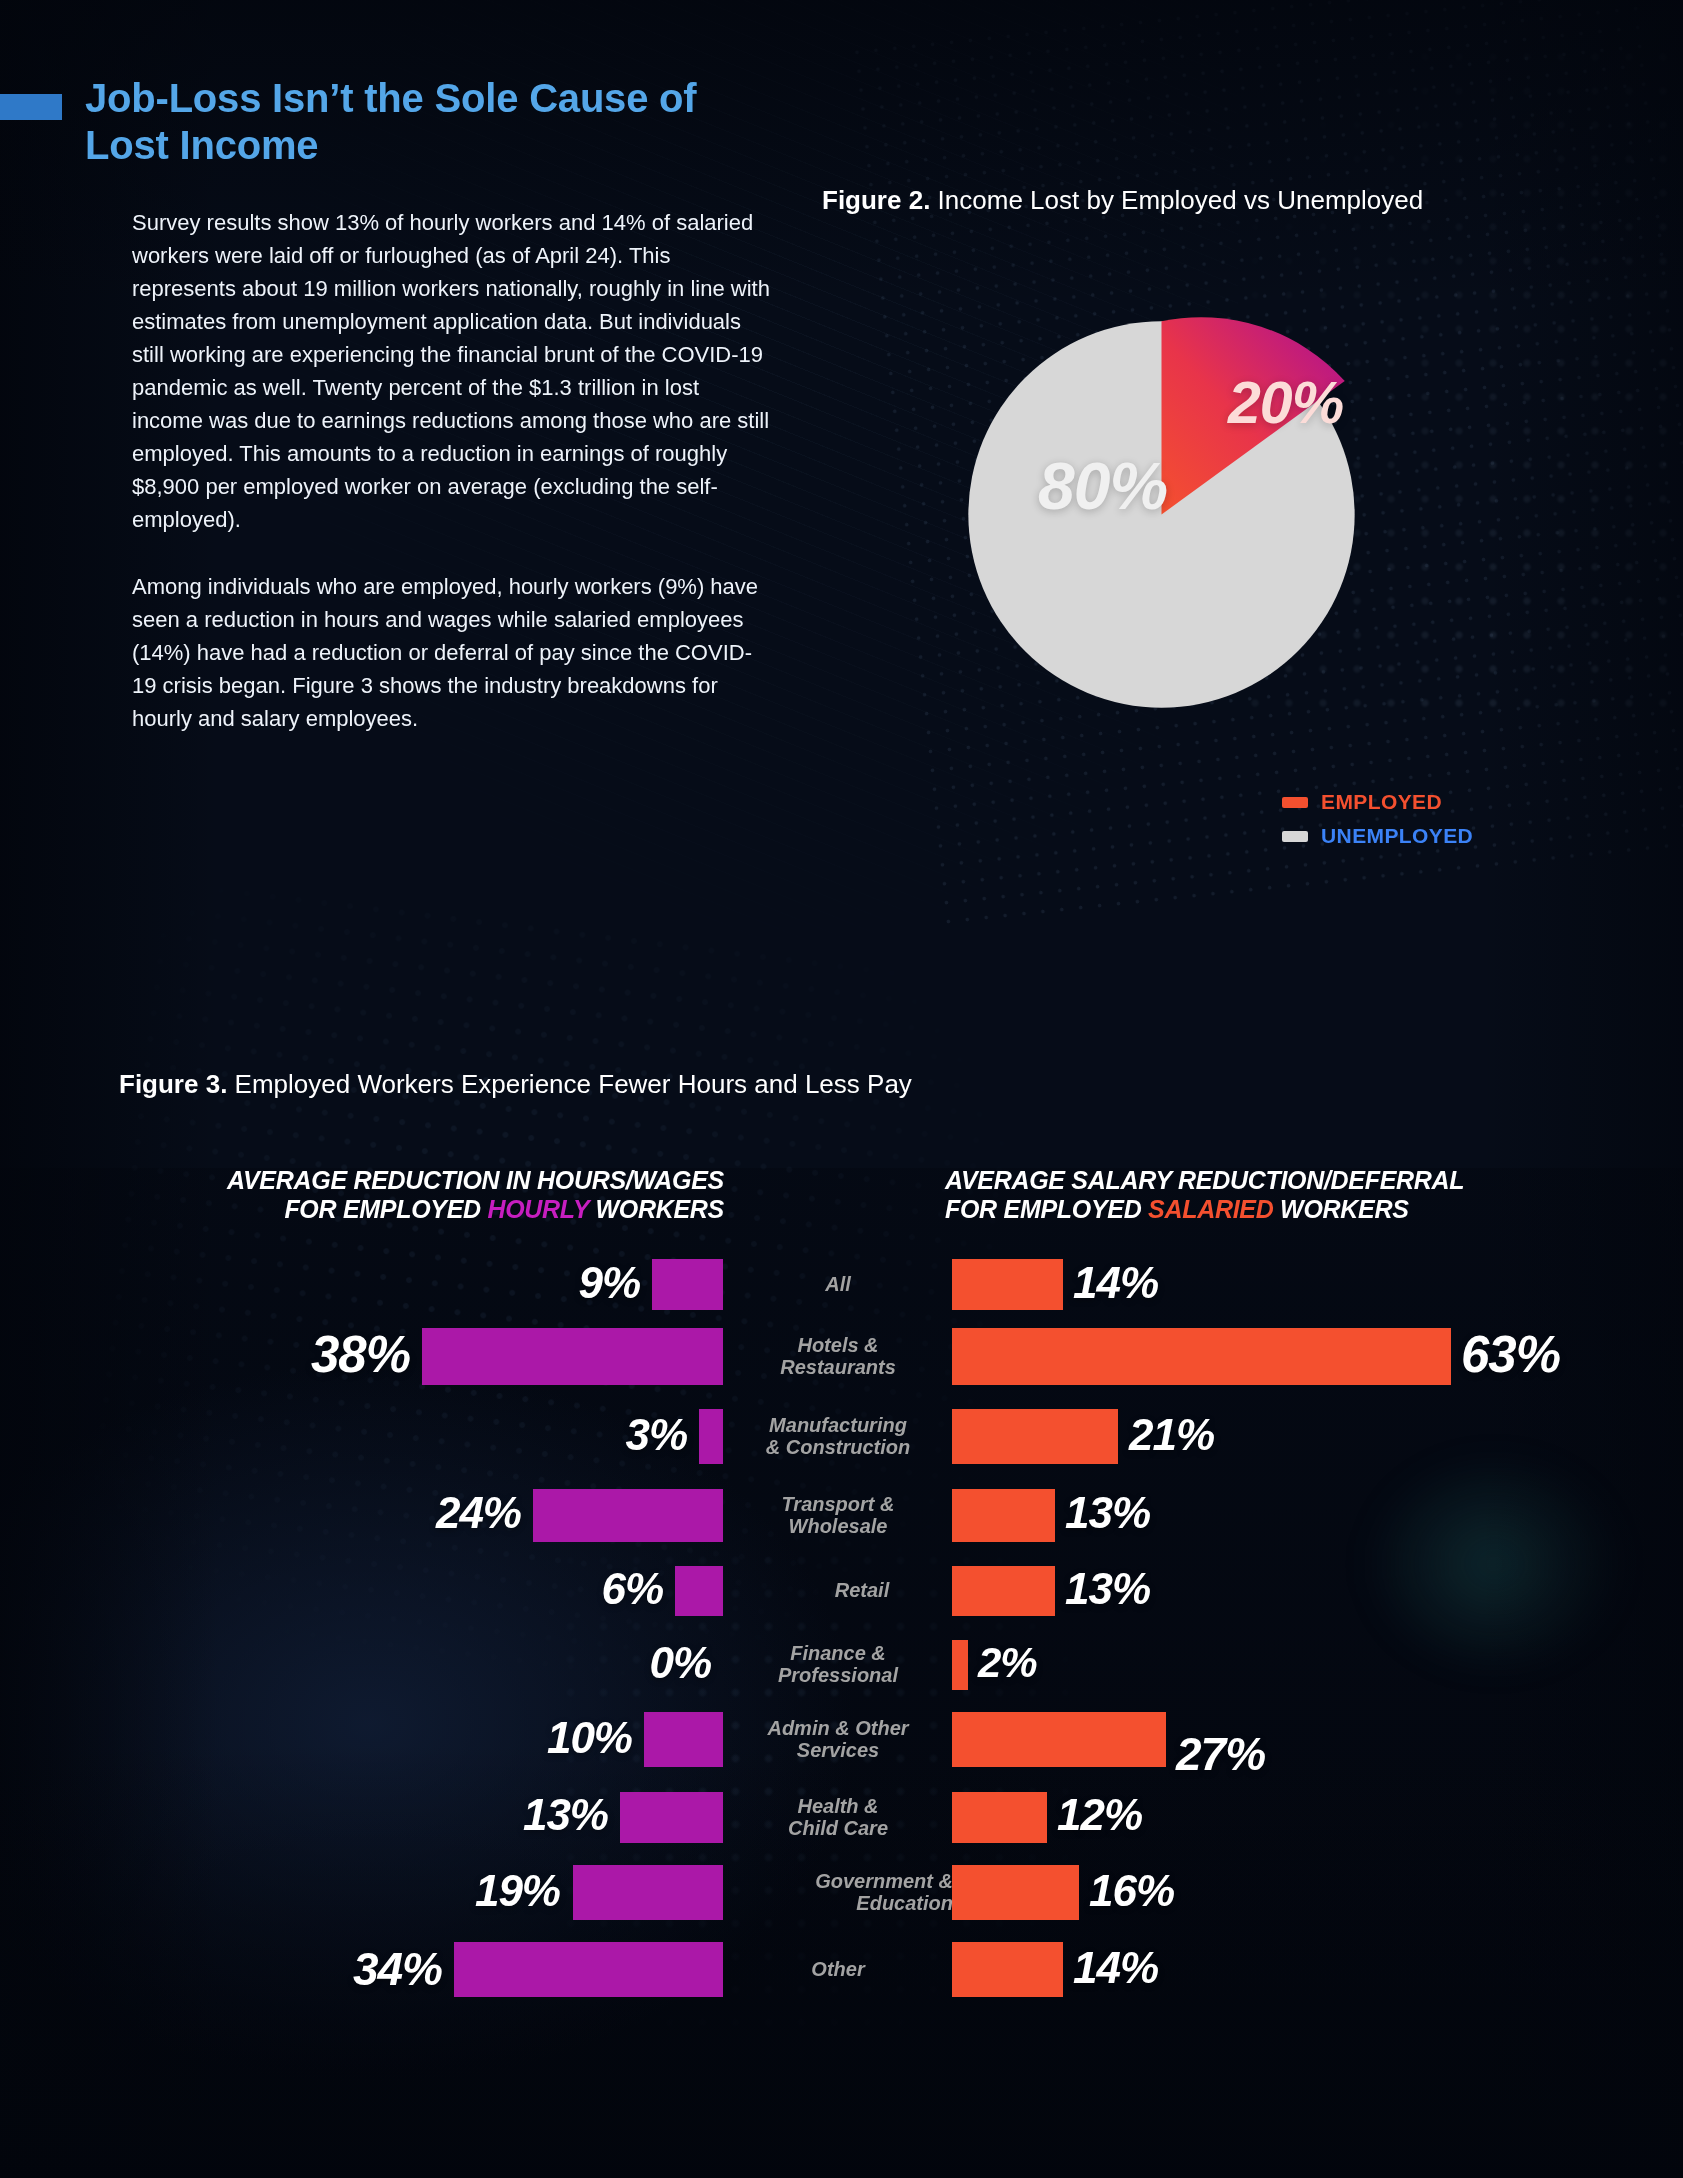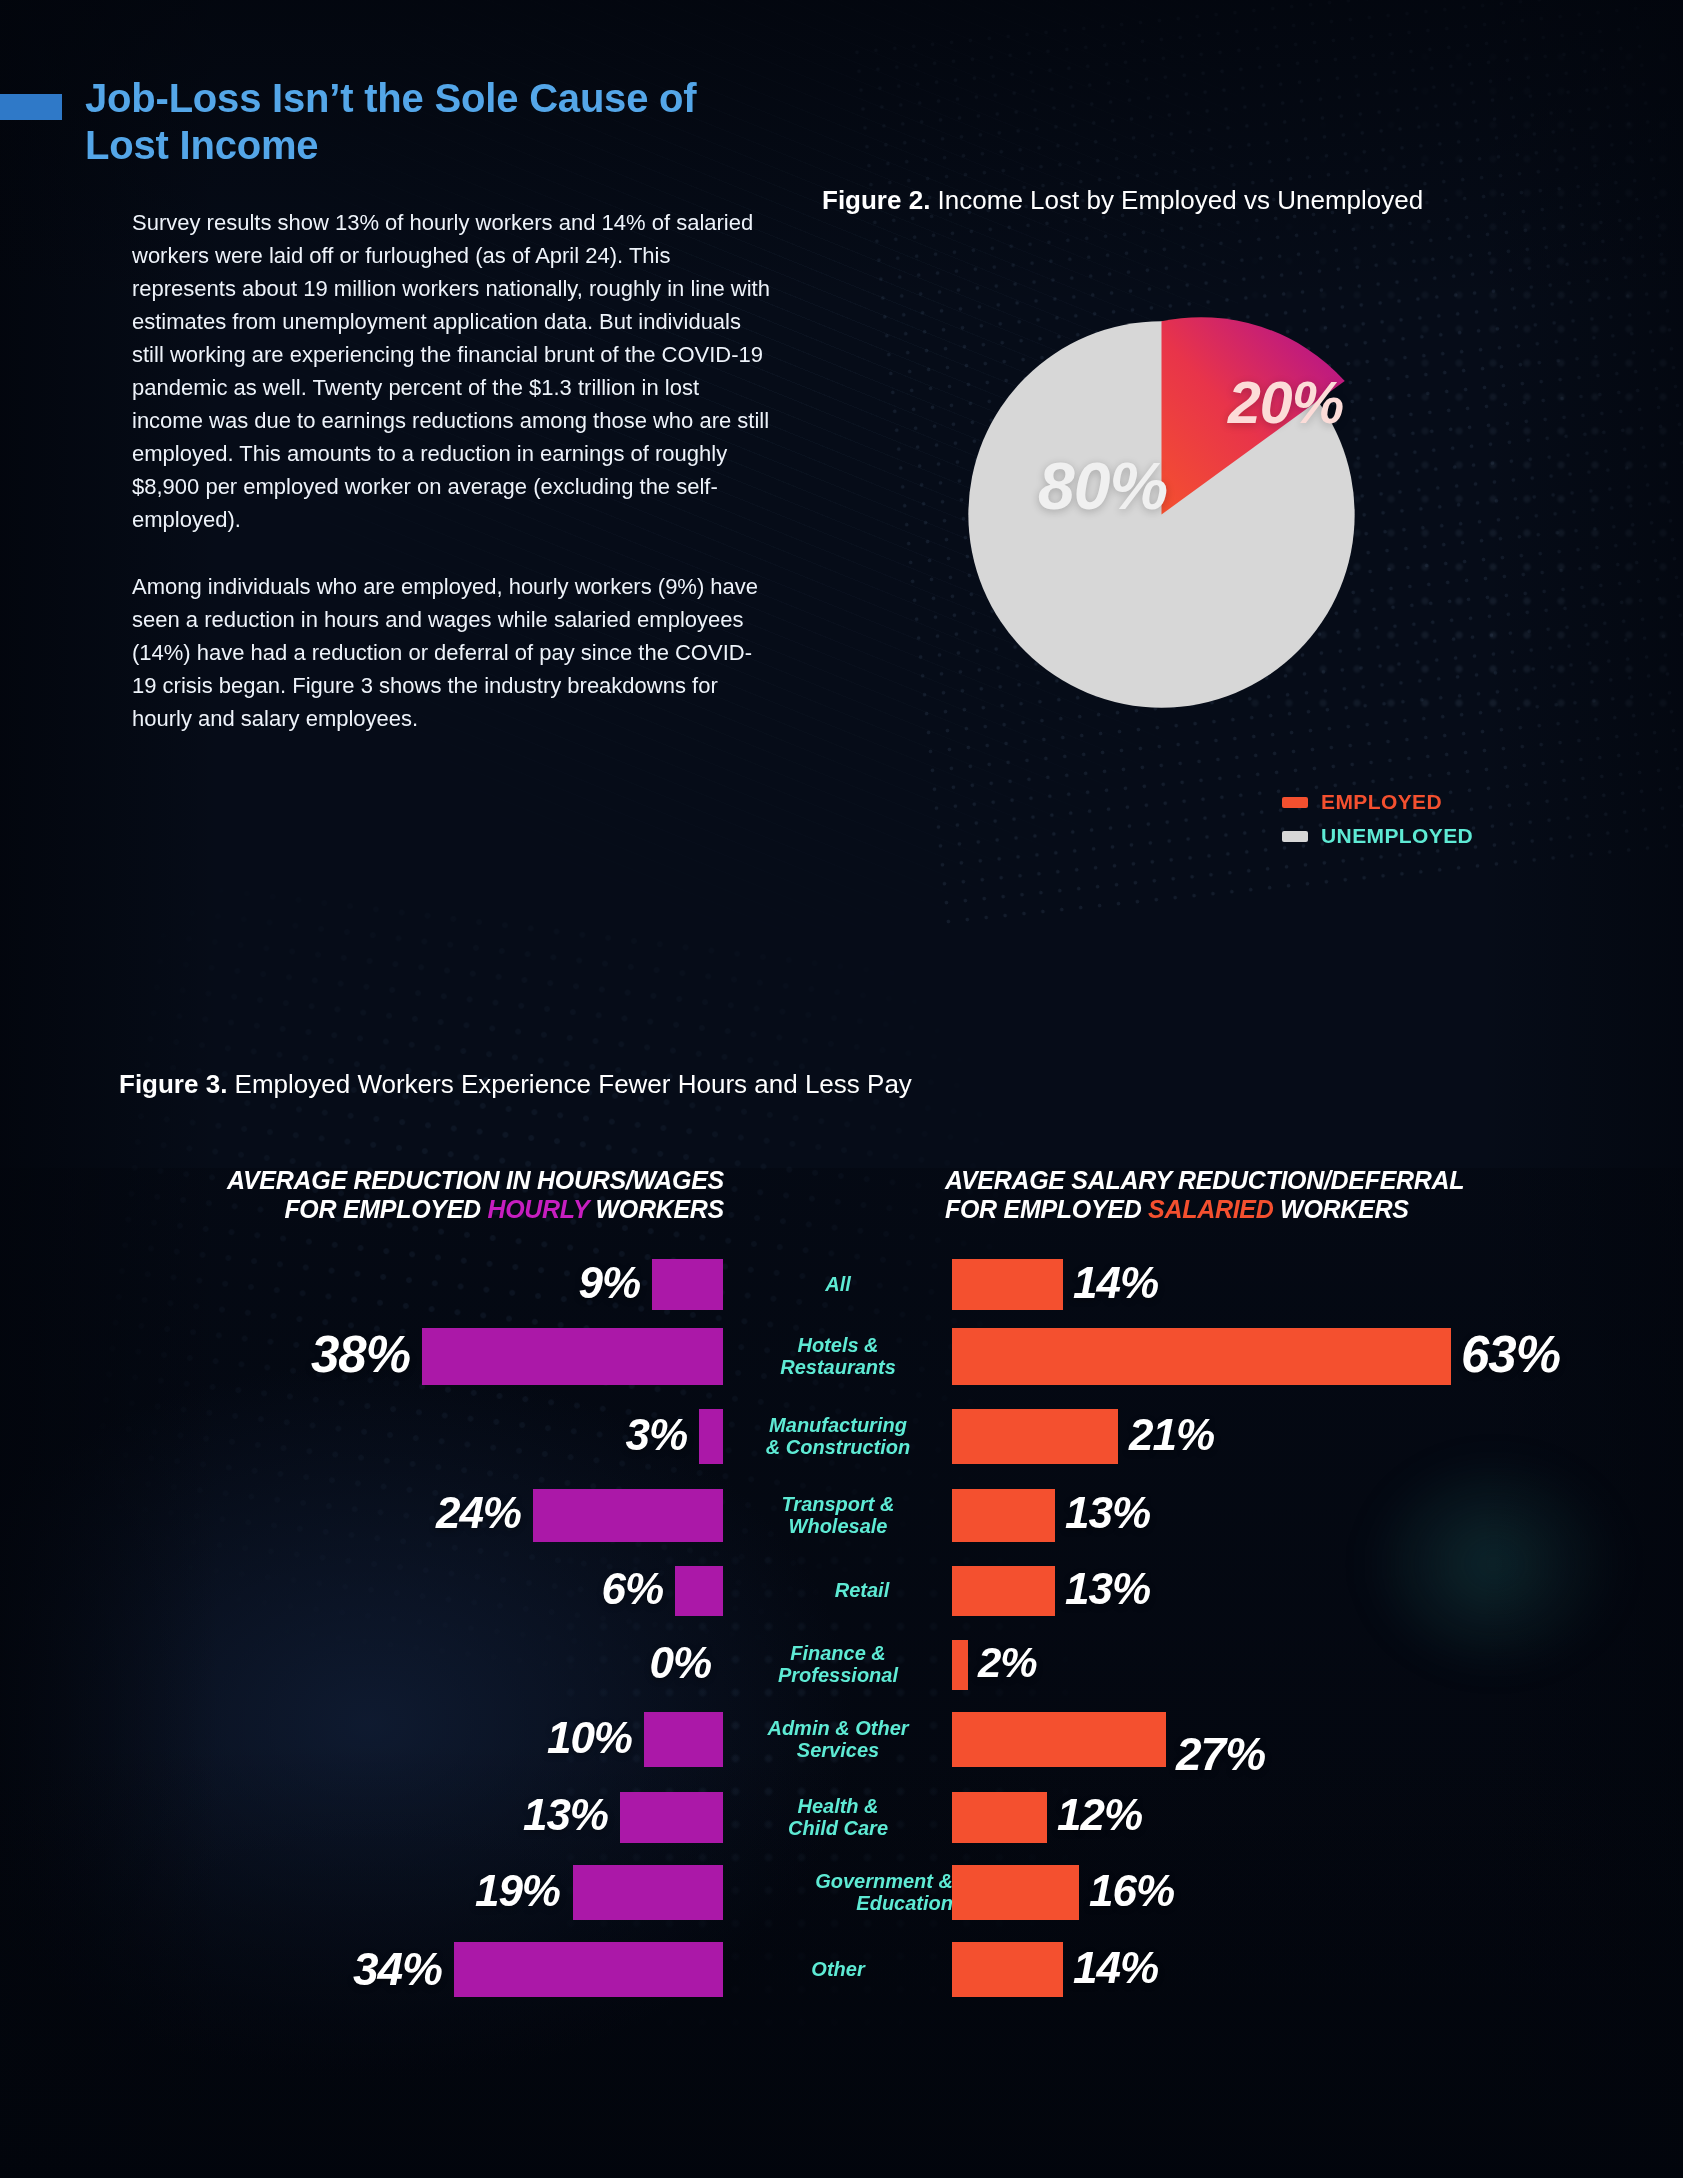--- a/index.html
+++ b/index.html
@@ -165,21 +165,21 @@
     font-weight:bold; font-style:italic;
     letter-spacing:-1px;
     white-space:nowrap;
     text-shadow:0 2px 6px rgba(0,0,0,0.35);
   }
   .val-left { right:739px; text-align:right; }
   .cat {
     position:absolute;
     left:723px; width:230px;
     text-align:center;
-    color:#5eead4;
+    color:#a3a3a3;
     font-size:20px; font-weight:bold; font-style:italic;
     line-height:1.12;
   }
 </style>
 </head>
 <body>
 
 <div id="bg-base"></div>
 <div id="bg-streaks"></div>
 <div id="bg-dots-a"></div>
@@ -223,21 +223,21 @@
     <div class="pie-label" id="pie-label-20">20%</div>
   </div>
 
   <div id="pie-legend">
     <div class="legend-row">
       <span class="legend-swatch" style="background:#f4502f"></span>
       <span class="legend-label" style="color:#f4502f">EMPLOYED</span>
     </div>
     <div class="legend-row">
       <span class="legend-swatch" style="background:#d7d7d7"></span>
-      <span class="legend-label" style="color:#5eead4">UNEMPLOYED</span>
+      <span class="legend-label" style="color:#3b82f6">UNEMPLOYED</span>
     </div>
   </div>
 
   <div id="fig3-title">
     <b>Figure 3.</b><span> Employed Workers Experience Fewer Hours and Less Pay</span>
   </div>
 
   <div class="col-header" id="header-hourly">
     <div>AVERAGE REDUCTION IN HOURS/WAGES</div>
     <div><span>FOR EMPLOYED </span><span class="hl-hourly">HOURLY</span><span> WORKERS</span></div>

